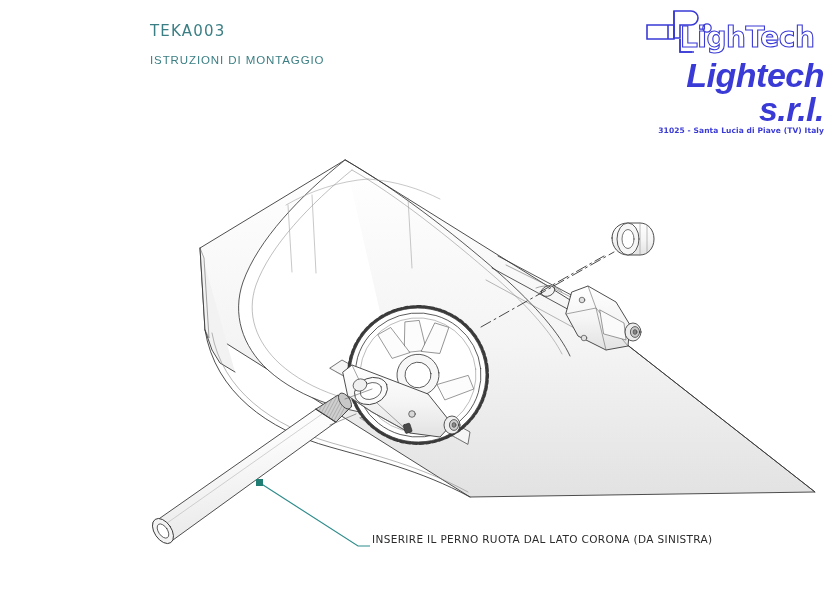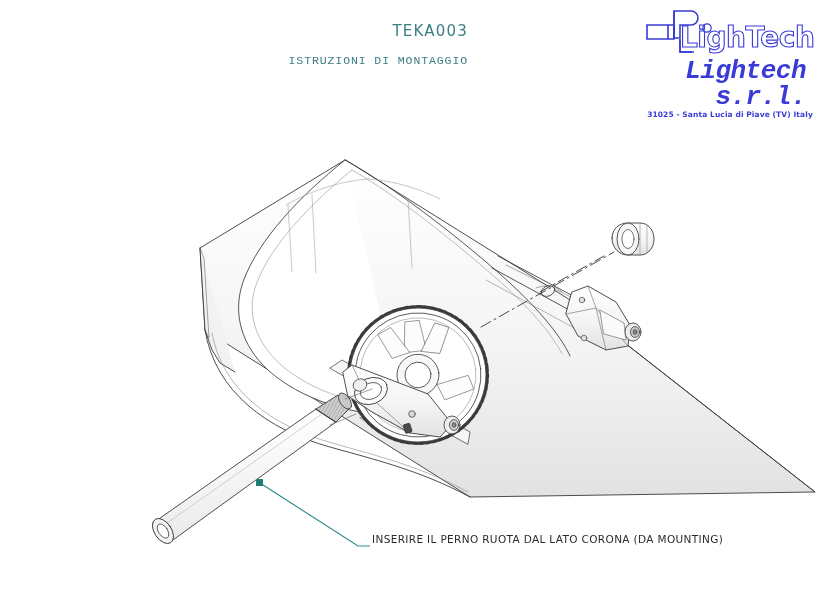--- a/index.html
+++ b/index.html
@@ -12,34 +12,34 @@
     height: 601px;
     position: relative;
     overflow: hidden;
     font-family: "Liberation Sans", sans-serif;
     color: #000;
   }
 
   
   #title-block {
     position: absolute;
-    left: 138px;
+    left: 150px;
     top: 22px;
     width: 330px;
-    text-align: right;
+    text-align: left;
   }
   #doc-code {
     font-family: "DejaVu Sans", sans-serif;
     font-size: 15px;
     letter-spacing: 1.2px;
     color: #3b7f84;
     margin-bottom: 14px;
   }
   .instr-line {
-    font-family: Liberation Mono, monospace;
+    font-family: Liberation Sans, sans-serif;
     font-size: 11.5px;
     letter-spacing: 0.9px;
     color: #3b7f84;
     margin-bottom: 13px;
   }
 
   
   #logo-block {
     position: absolute;
     right: 6px;
@@ -55,39 +55,38 @@
     position: absolute;
     left: 8px;
     top: 0;
   }
   #logo-wordmark {
     position: absolute;
     left: 44px;
     top: 12px;
   }
   #logo-company {
-    font-family: Liberation Mono, monospace;
-    font-size: 26px;
+    font-family: Liberation Sans, sans-serif;
+    font-size: 34px;
     font-style: italic;
     font-weight: bold;
     color: #3a3ad6;
     letter-spacing: -0.5px;
     line-height: 1;
     margin-top: -2px;
-    margin-right: 20px;
+    margin-right: 2px;
   }
   .logo-addr {
     font-family: "DejaVu Sans", sans-serif;
     font-size: 7.5px;
     font-weight: bold;
     color: #3a3ad6;
     line-height: 1.45;
     margin-right: 2px;
     letter-spacing: 0.1px;
-    text-align: center;
   }
 
   
   #drawing {
     position: absolute;
     left: 0;
     top: 0;
   }
 
   
@@ -294,14 +293,14 @@
     </g>
   </g>
 
   <g>
     <path d="M260 483 L358 546 L370 546" fill="none" stroke="#2e8b8b" stroke-width="1.15"></path>
     <rect x="256.5" y="479.5" width="6" height="6" fill="#1f7d74" stroke="#1f7d74" stroke-width="1"></rect>
   </g>
 </svg>
 
 <div id="caption-block">
-  <div class="caption-line">INSERIRE IL PERNO RUOTA DAL LATO CORONA (DA MOUNTING)</div>
+  <div class="caption-line">INSERIRE IL PERNO RUOTA DAL LATO CORONA (DA SINISTRA)</div>
 </div>
 
 </body></html>

